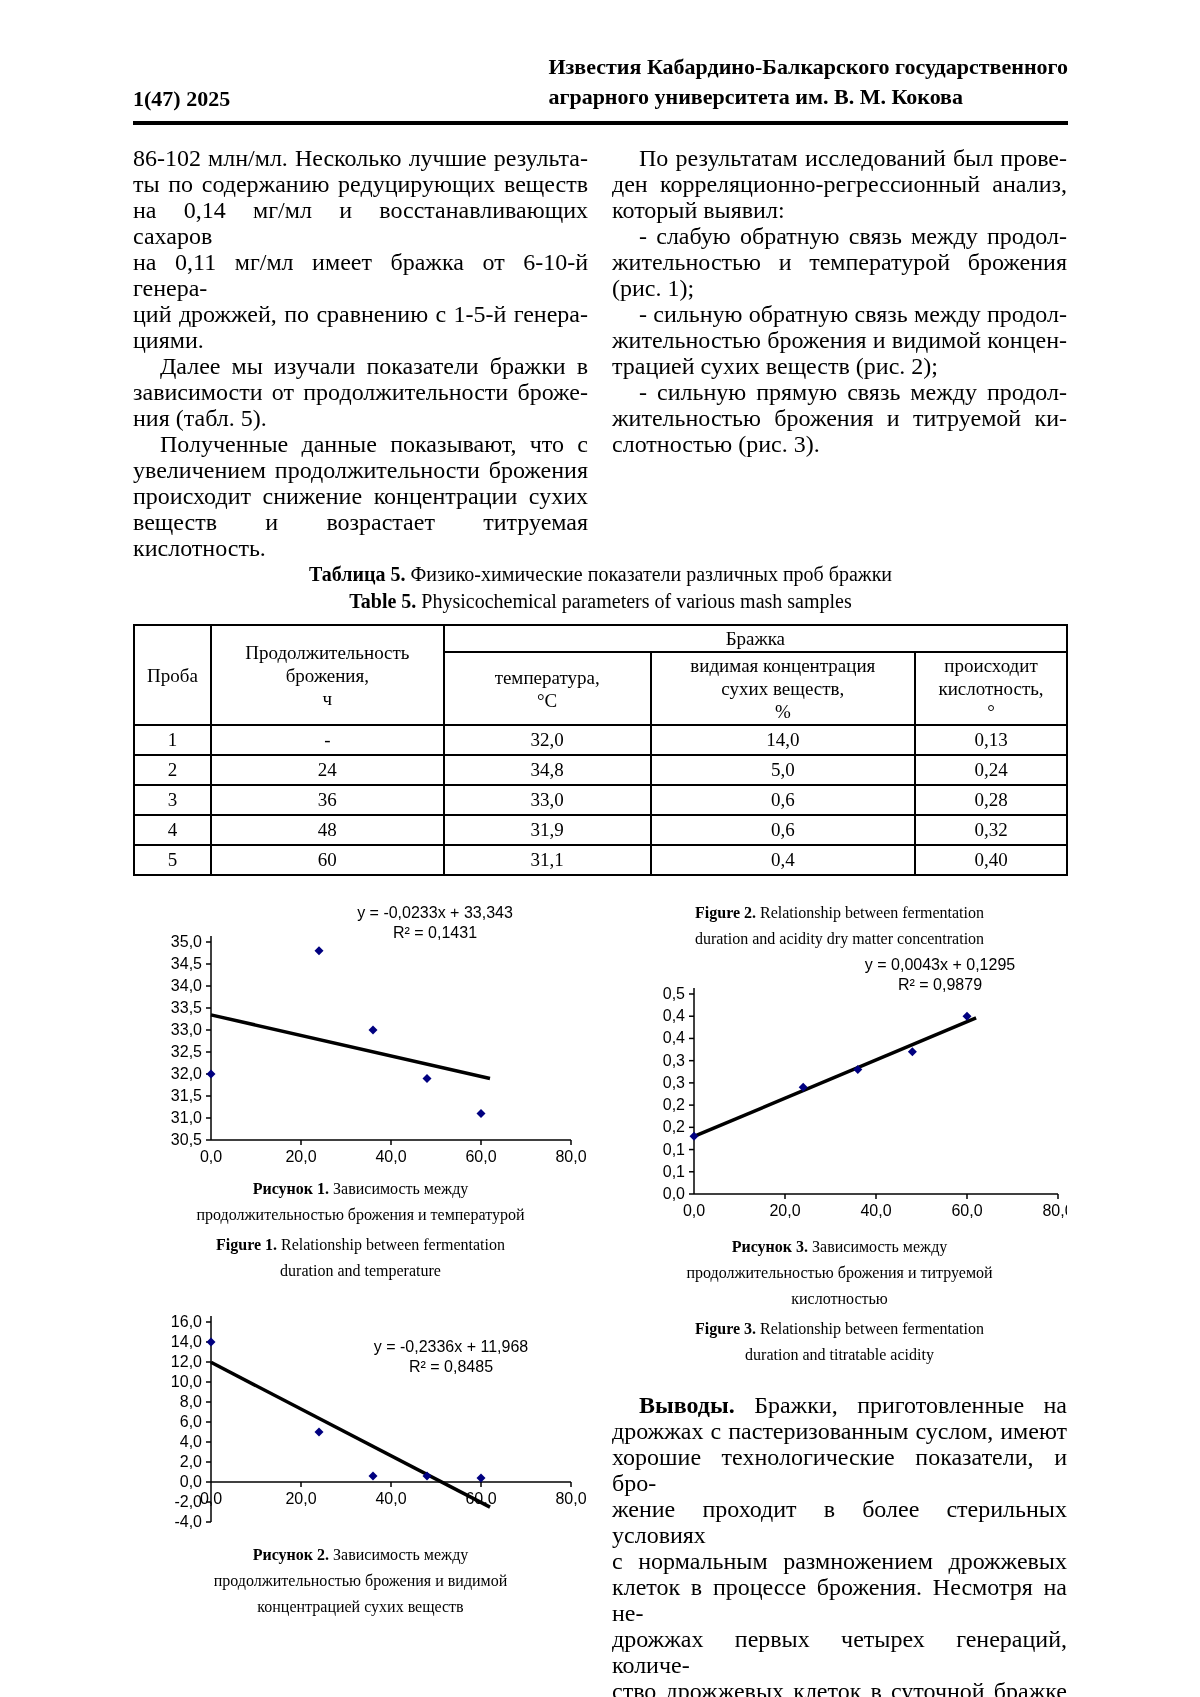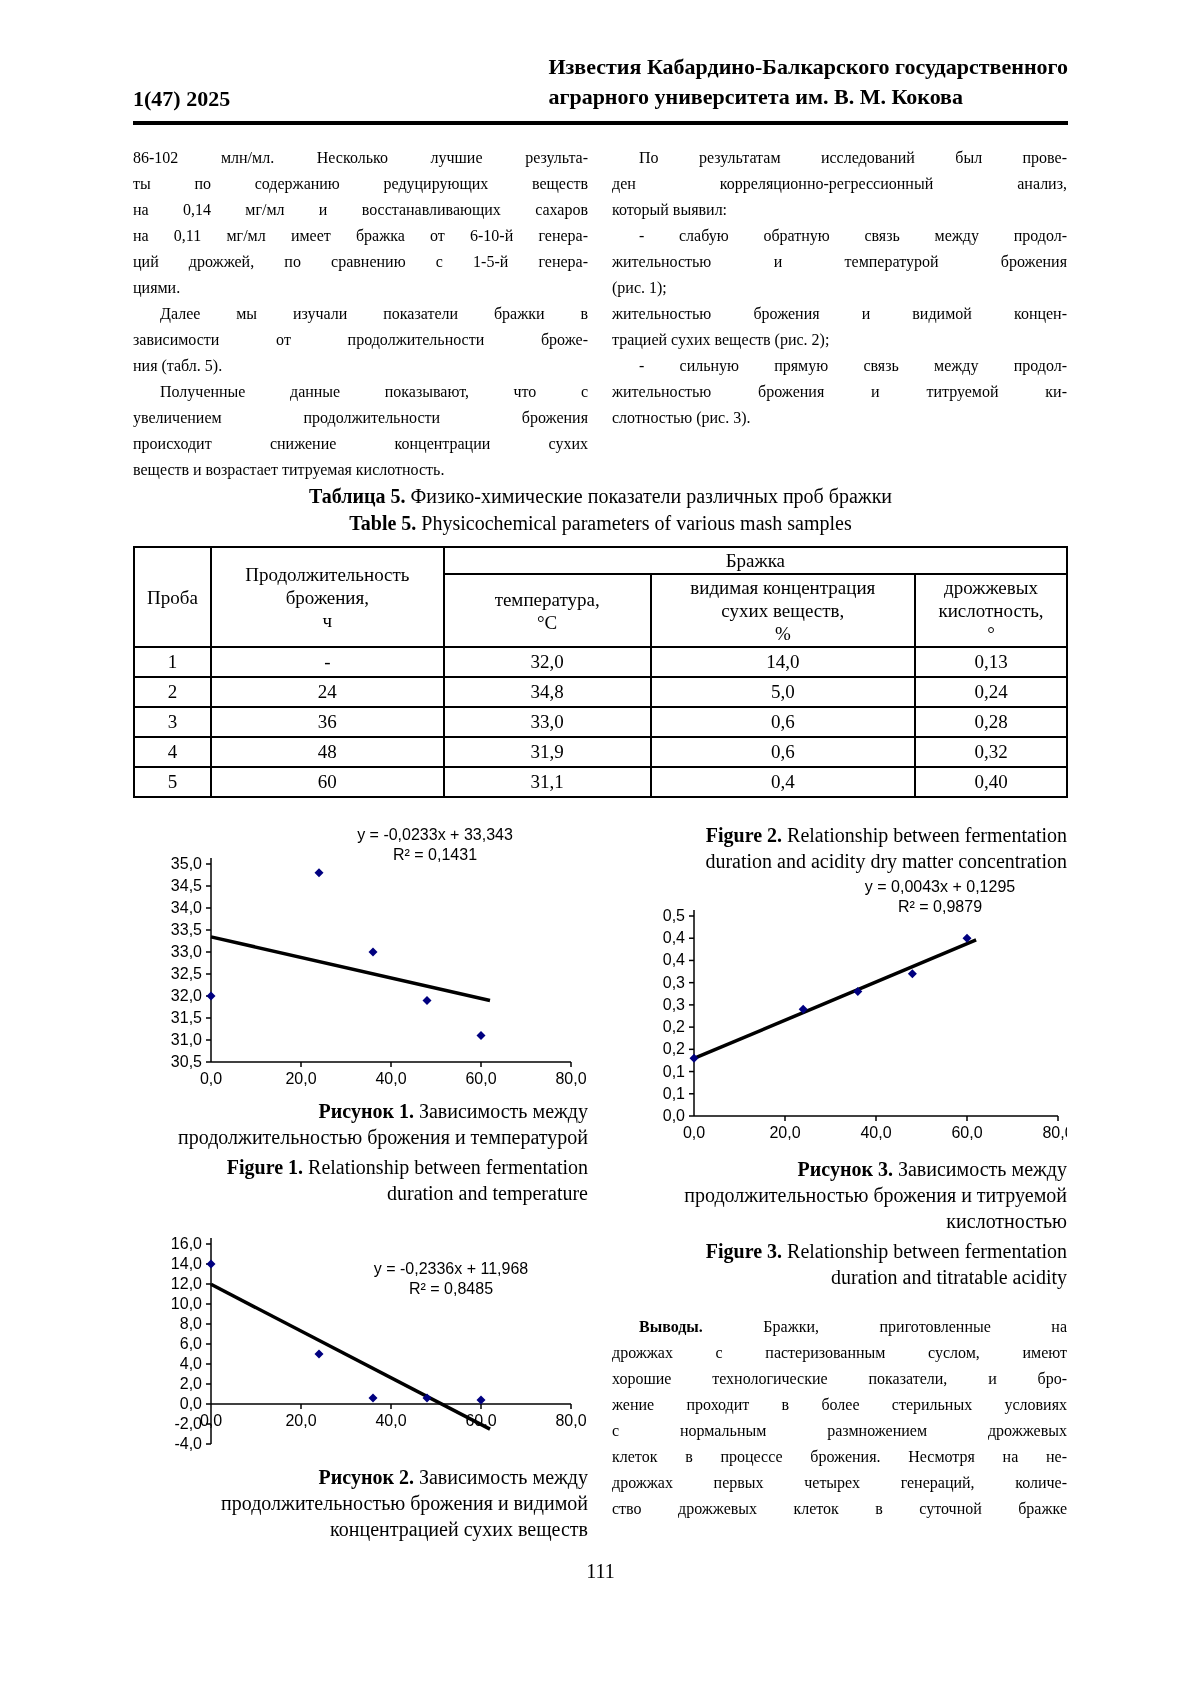--- a/index.html
+++ b/index.html
@@ -16,32 +16,32 @@
   }
   
   .hdr{display:flex;justify-content:space-between;align-items:flex-end;}
   .hdr-issue{font-weight:bold;font-size:22px;line-height:26px;}
   .hdr-journal{font-weight:bold;font-size:22px;line-height:30px;}
   .hdr-rule{border:none;border-top:4px solid #000;margin:9px 0 0 0;}
   
   .cols{display:flex;gap:24px;margin-top:20px;}
   .col{width:455px;}
   .para{margin:0;}
-  .ln{font-size:16px;line-height:26px;text-align:justify;text-align-last:justify;}
+  .ln{font-size:24px;line-height:26px;text-align:justify;text-align-last:justify;}
   .ln.last{text-align-last:left;}
   .ln.indent{text-indent:27px;}
   
   .tbl-cap{margin-top:0;text-align:center;font-size:20px;line-height:27px;}
   table.data{border-collapse:collapse;width:100%;margin-top:9px;font-size:19px;}
   table.data th,table.data td{border:2px solid #000;text-align:center;vertical-align:middle;font-weight:normal;padding:1px 4px;}
   table.data thead th{line-height:23px;}
   table.data tbody td{height:26px;line-height:24px;}
   
   .figcols{display:flex;gap:24px;margin-top:24px;align-items:flex-start;}
-  .fig-caption{text-align:right;font-size:20px;line-height:26px;margin-top:4px;}
+  .fig-caption{text-align:center;font-size:16px;line-height:26px;margin-top:4px;}
   .chart-wrap{margin-top:2px;}
   .chart-wrap.second{margin-top:22px;}
   svg text{font-family:"Liberation Sans",sans-serif;font-size:16px;fill:#000;}
   .page-num{text-align:center;font-size:20px;margin-top:18px;}
   .b{font-weight:bold;}
 </style>
 </head>
 <body>
 
 <div class="page">
@@ -82,20 +82,21 @@
           <div class="ln indent">По результатам исследований был прове-</div>
           <div class="ln">ден корреляционно-регрессионный анализ,</div>
           <div class="ln last">который выявил:</div>
         </div>
         <div class="para">
           <div class="ln indent">- слабую обратную связь между продол-</div>
           <div class="ln">жительностью и температурой брожения</div>
           <div class="ln last">(рис. 1);</div>
         </div>
         <div class="para">
+          <div class="ln indent">- сильную обратную связь между продол-</div>
           <div class="ln">жительностью брожения и видимой концен-</div>
           <div class="ln last">трацией сухих веществ (рис. 2);</div>
         </div>
         <div class="para">
           <div class="ln indent">- сильную прямую связь между продол-</div>
           <div class="ln">жительностью брожения и титруемой ки-</div>
           <div class="ln last">слотностью (рис. 3).</div>
         </div>
       </div>
   </div>
@@ -115,21 +116,21 @@
     </colgroup>
     <thead>
       <tr>
         <th rowspan="2">Проба</th>
         <th rowspan="2"><span>Продолжительность</span><br><span>брожения,</span><br><span>ч</span></th>
         <th colspan="3">Бражка</th>
       </tr>
       <tr>
         <th><span>температура,</span><br><span>°С</span></th>
         <th><span>видимая концентрация</span><br><span>сухих веществ,</span><br><span>%</span></th>
-        <th><span>дрожжевых</span><br><span>кислотность,</span><br><span>°</span></th>
+        <th><span>происходит</span><br><span>кислотность,</span><br><span>°</span></th>
       </tr>
     </thead>
     <tbody id="table-body">
         <tr>
           <td>1</td>
           <td>-</td>
           <td>32,0</td>
           <td>14,0</td>
           <td>0,13</td>
         </tr>

